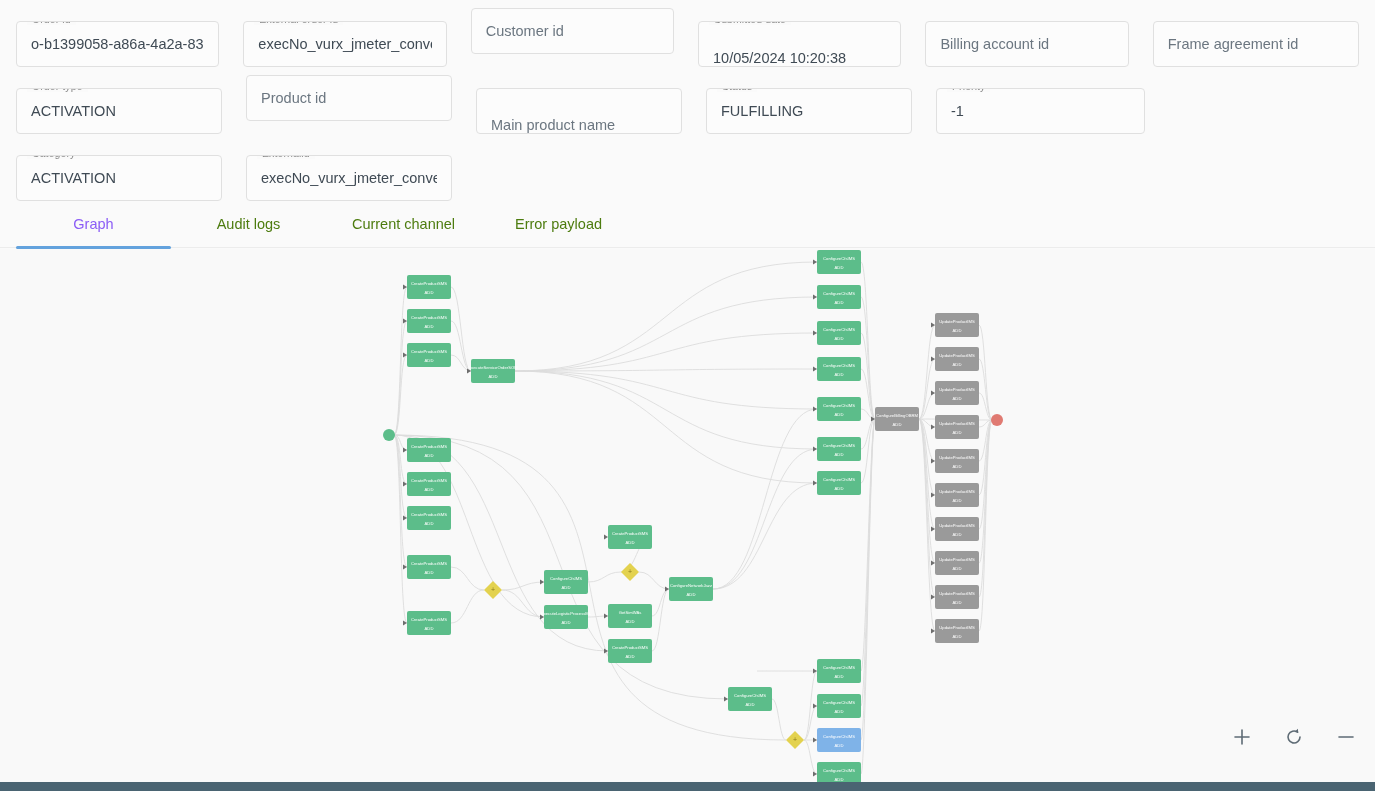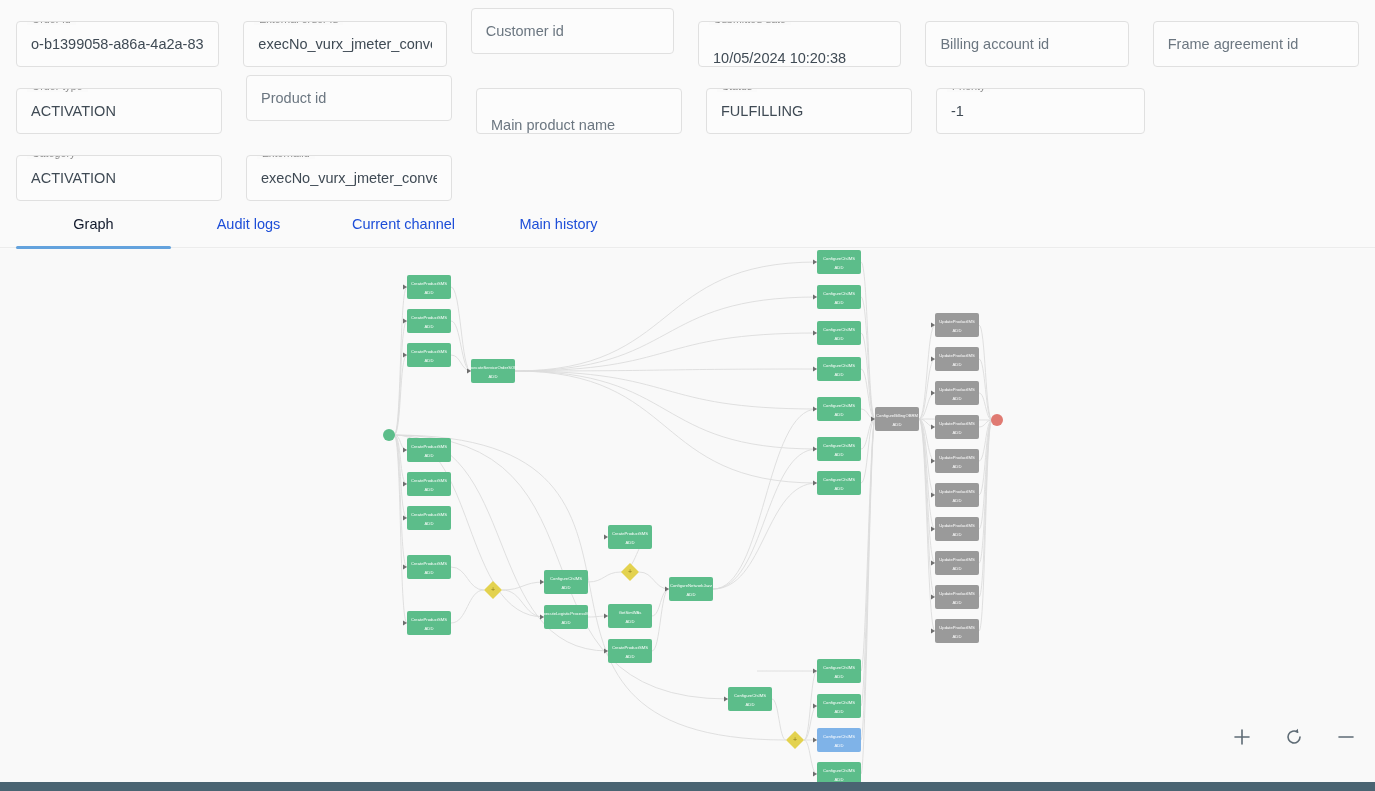--- a/index.html
+++ b/index.html
@@ -83,31 +83,31 @@
     align-items: center;
     border-bottom: 1px solid #ececec;
     padding: 0 16px;
   }
   .tab {
     height: 48px;
     display: flex;
     align-items: center;
     justify-content: center;
     font-size: 14.5px;
-    color: #1d4ed8;
+    color: #4d7c0f;
     cursor: pointer;
     position: relative;
     padding: 0 10px;
   }
   .tab.t0 { width: 155px; }
   .tab.t1 { width: 155px; }
   .tab.t2 { width: 155px; }
   .tab.t3 { width: 155px; }
   .tab.t4 { width: 155px; }
-  .tab.active { color: #0f172a; }
+  .tab.active { color: #8b5cf6; }
   .tab.active::after {
     content: "";
     position: absolute;
     left: 0; right: 0; bottom: -1px;
     height: 3px;
     background: #63a2dd;
     border-radius: 2px;
   }
 
   
@@ -240,21 +240,21 @@
       <div class="tab t0 active">
         <span>Graph</span>
       </div>
       <div class="tab t1">
         <span>Audit logs</span>
       </div>
       <div class="tab t3">
         <span>Current channel</span>
       </div>
       <div class="tab t4">
-        <span>Main history</span>
+        <span>Error payload</span>
       </div>
     </div>
 
   <div class="graph-wrap">
     <svg id="graph-svg" viewBox="0 0 1375 533" preserveAspectRatio="none">
         <g>
           <path class="edge" d="M394,186 C401.8,186 399.2,38 407,38"></path>
           <path class="edge" d="M394,186 C401.8,186 399.2,72 407,72"></path>
           <path class="edge" d="M394,186 C401.8,186 399.2,106 407,106"></path>
           <path class="edge" d="M394,186 C401.8,186 399.2,201 407,201"></path>

